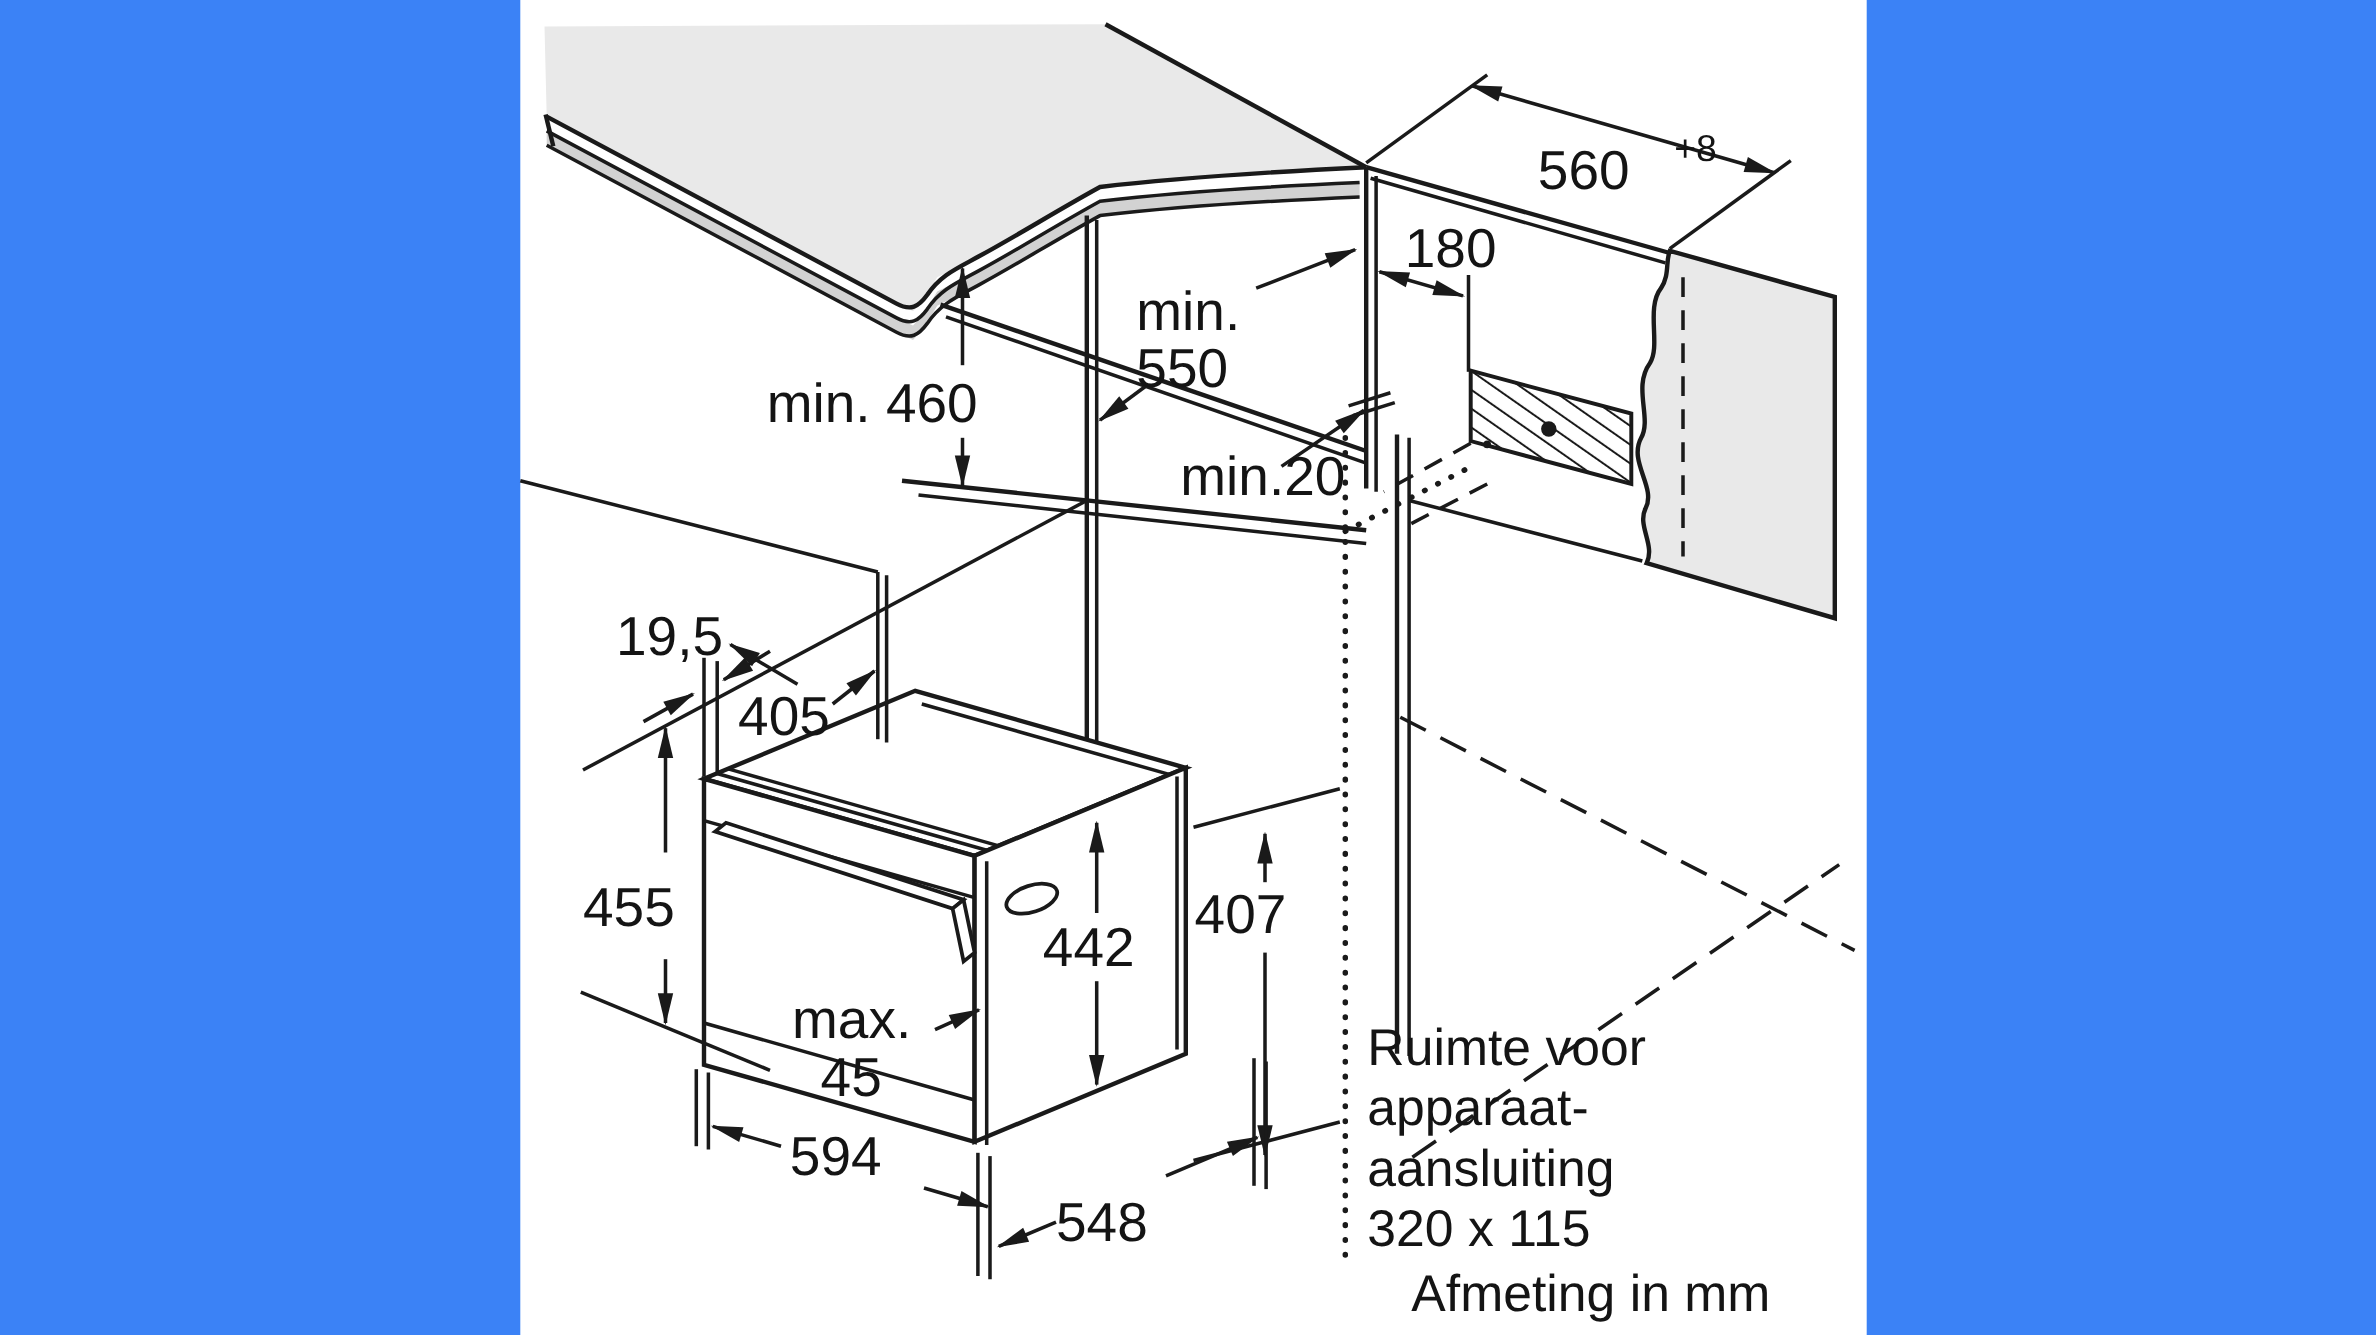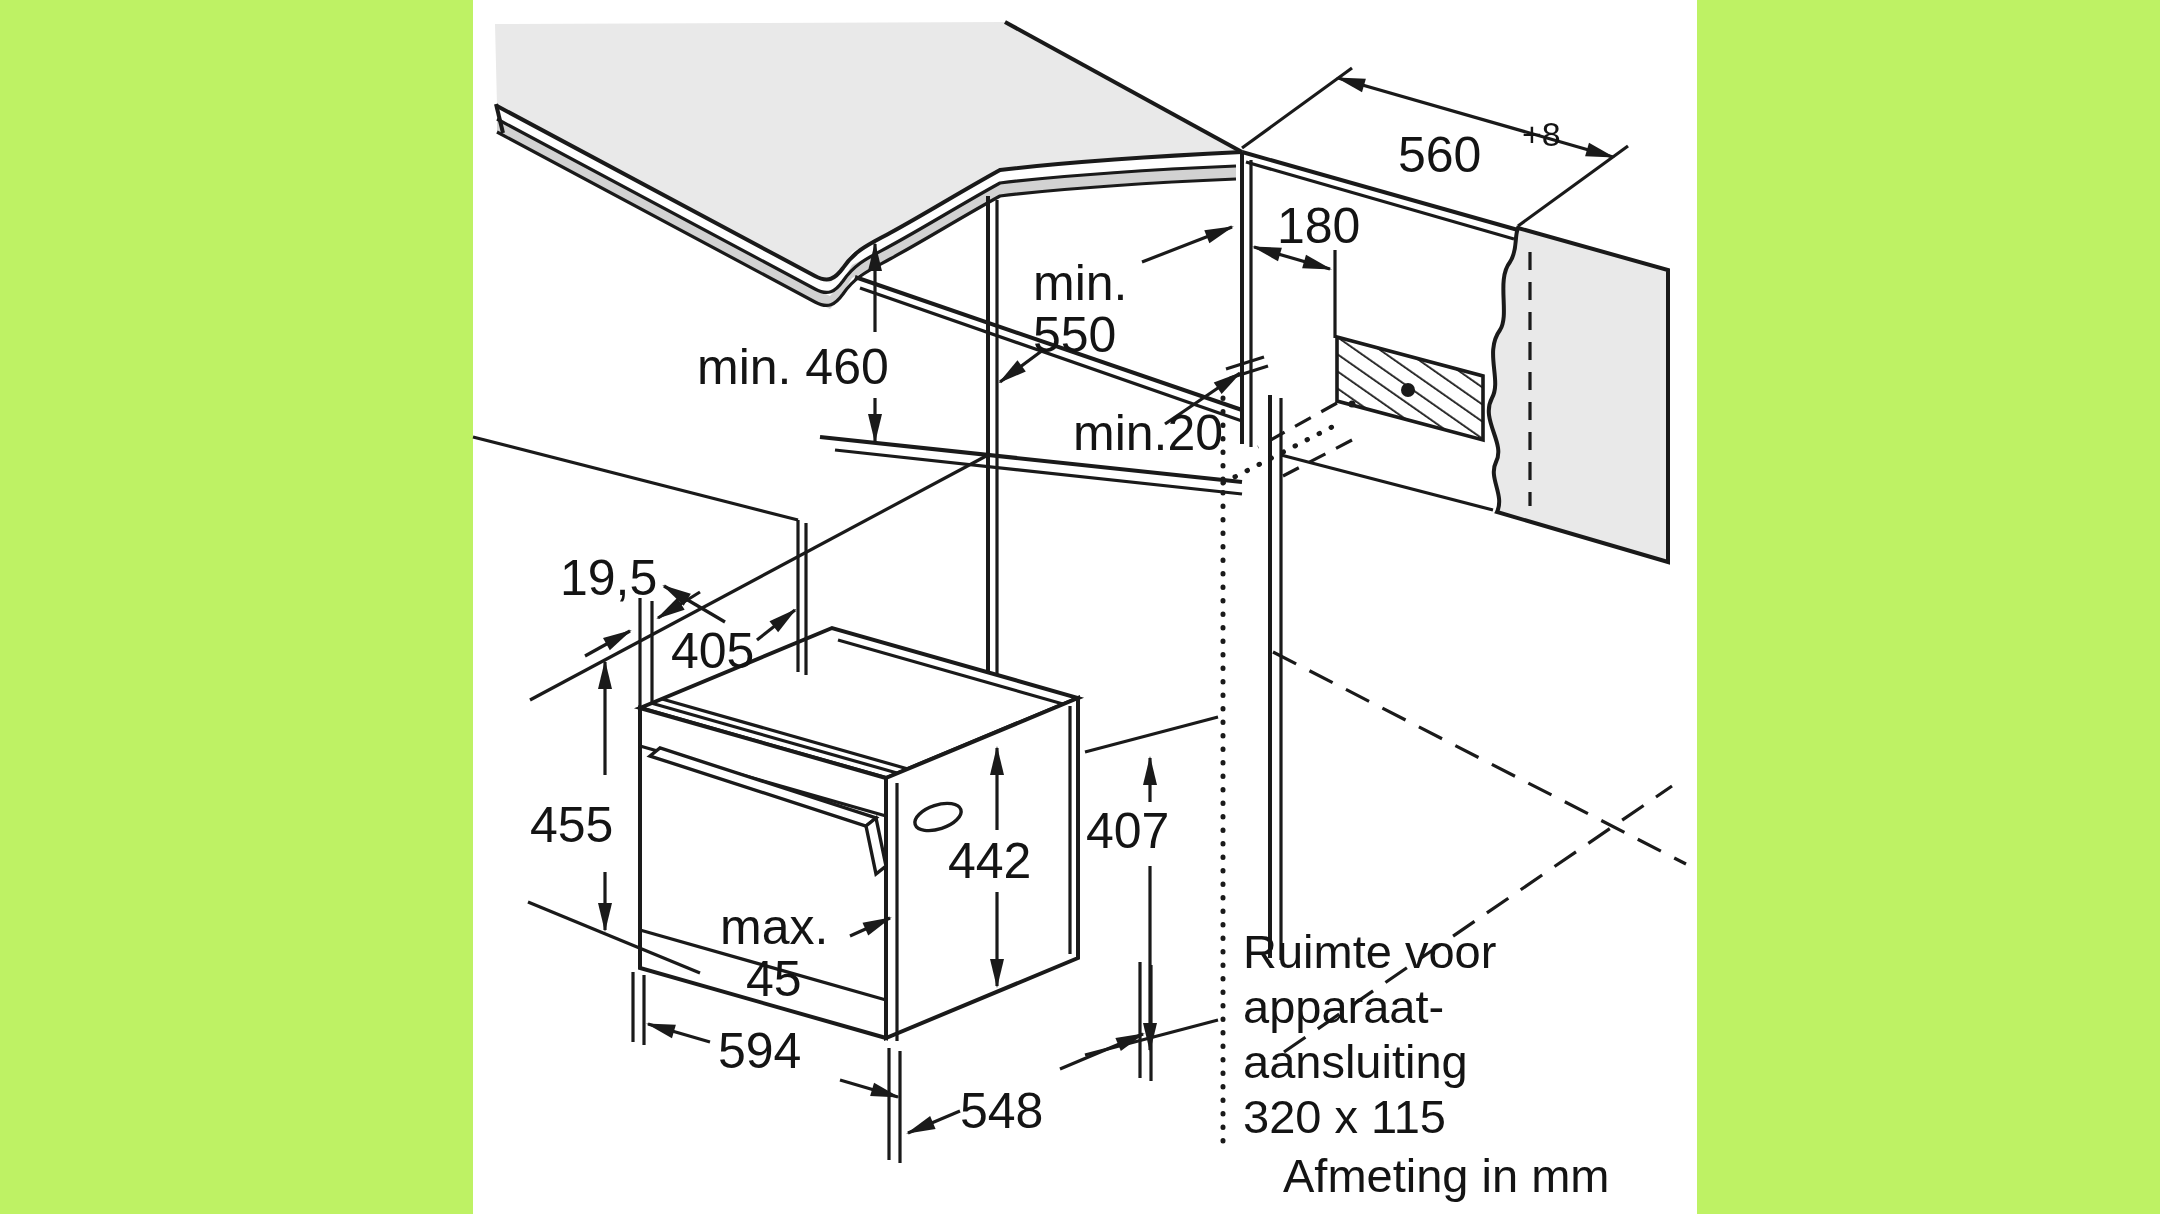--- a/index.html
+++ b/index.html
@@ -1,16 +1,16 @@
 <!DOCTYPE html>
 <html><head>
 <meta charset="utf-8">
 <style>
   html,body{margin:0;padding:0;background:#000;}
-  .stage{position:relative;width:2160px;height:1214px;background:#bef264;overflow:hidden;
+  .stage{position:relative;width:2160px;height:1214px;background:#3b82f6;overflow:hidden;
          font-family:"Liberation Sans", sans-serif;}
   svg{display:block}
   text{fill:#141414;font-family:"Liberation Sans", sans-serif;}
   .dim{font-size:50px;}
   .dim-sup{font-size:34px;}
   .note{font-size:47px;}
   .ln{stroke:#1a1a1a;fill:none;}
   .w4{stroke-width:4px;} .w3{stroke-width:3.2px;}
   .dash{stroke-dasharray:26 15;}
   .dash2{stroke-dasharray:18 12;}

